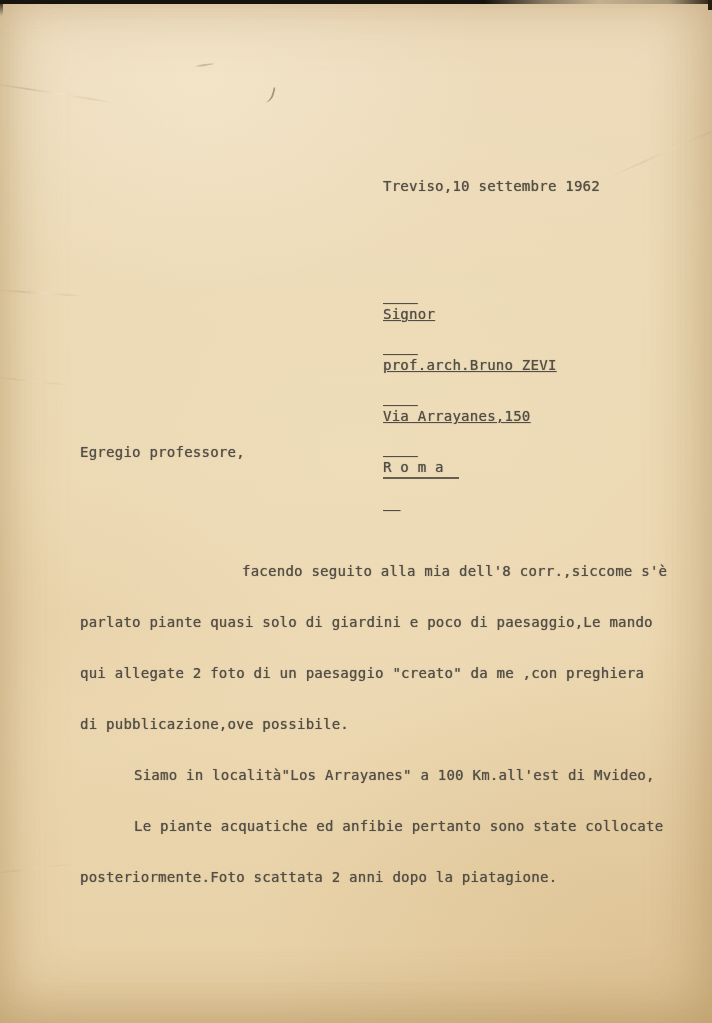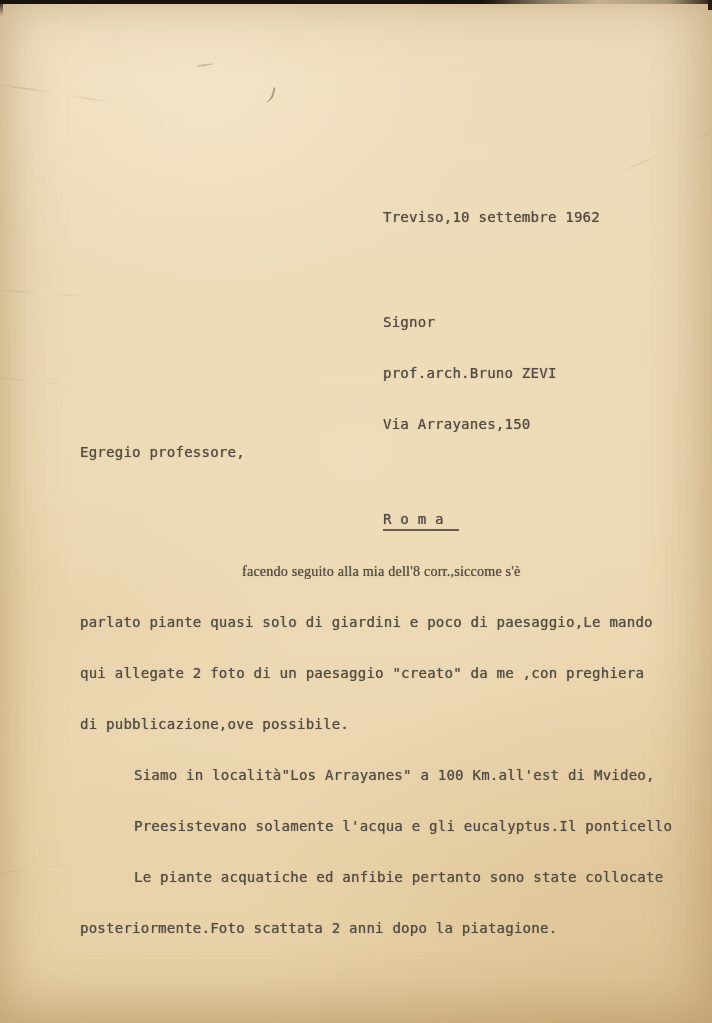--- a/index.html
+++ b/index.html
@@ -75,36 +75,35 @@
   .tw {
     position: absolute;
     font-size: 14px;
     line-height: 17px;
     letter-spacing: 0.25px;
     color: #524e46;
     text-shadow: 0 0 1px rgba(72,66,56,0.60), 0.4px 0.4px 0 rgba(72,66,56,0.25);
     white-space: pre;
   }
 
-  .date-block      { left: 383px; top: 209px; }
-  .recipient-block { left: 383px; top: 280px; }
+  .date-block      { left: 383px; top: 178px; }
+  .recipient-block { left: 383px; top: 272px; text-decoration: underline; }
   .body-block      { left: 80px;  top: 410px; }
 
   .line { white-space: pre; }
   .gap  { height: 17px; }
 
-  .ind-a { padding-left: 162px; font-family: Liberation Serif, serif; }  
+  .ind-a { padding-left: 162px; }  
   .ind-b { padding-left: 54px; }   
 
   .ul-city {
     display: inline-block;
     padding-right: 15px;
     padding-bottom: 1px;
     border-bottom: 2px solid rgba(78,72,62,0.85);
-    margin-top: 44px;
   }
 </style>
 </head>
 <body>
 
 <div class="paper">
 
   <div class="edge-top"></div>
   <div class="edge-left-sliver"></div>
   <div class="edge-right-sliver"></div>
@@ -127,21 +126,20 @@
 
   <div class="tw body-block">
     <div class="line">Egregio professore,</div>
     <div class="gap"></div>
 
     <div class="line ind-a">facendo seguito alla mia dell'8 corr.,siccome s'è</div>
     <div class="line">parlato piante quasi solo di giardini e poco di paesaggio,Le mando</div>
     <div class="line">qui allegate 2 foto di un paesaggio "creato" da me ,con preghiera</div>
     <div class="line">di pubblicazione,ove possibile.</div>
     <div class="line ind-b">Siamo in località"Los Arrayanes" a 100 Km.all'est di Mvideo,</div>
-    <div class="line ind-b">Preesistevano solamente l'acqua e gli eucalyptus.Il ponticello</div>
     <div class="line ind-b">Le piante acquatiche ed anfibie pertanto sono state collocate</div>
     <div class="line">posteriormente.Foto scattata 2 anni dopo la piatagione.</div>
     
     
 
     
   </div>
 
 </div>
 

